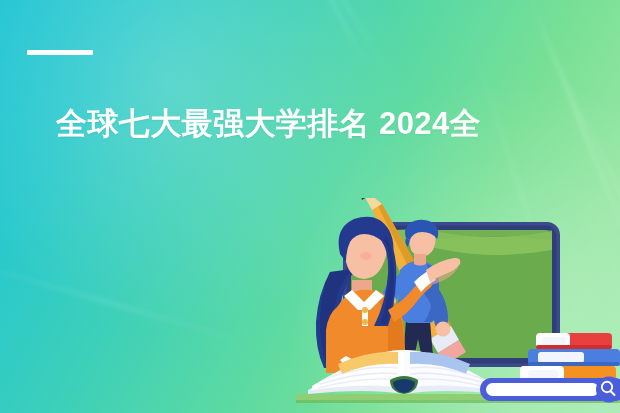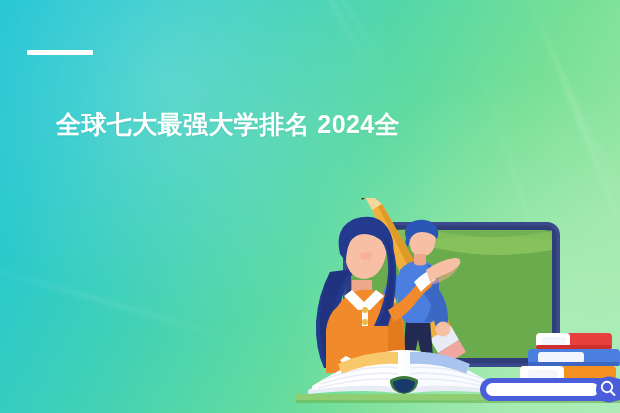--- a/index.html
+++ b/index.html
@@ -78,21 +78,21 @@
     border-radius: 1px;
   }
 
   
   .title {
     position: absolute;
     left: 56px;
     top: 106px;
     width: 560px;
     color: #ffffff;
-    font-size: 25px;
+    font-size: 31px;
     line-height: 36px;
     font-weight: bold;
     letter-spacing: .4px;
     white-space: nowrap;
     text-shadow: 0 1px 2px rgba(0,0,0,0.06);
   }
 
   
   .illus {
     position: absolute;

